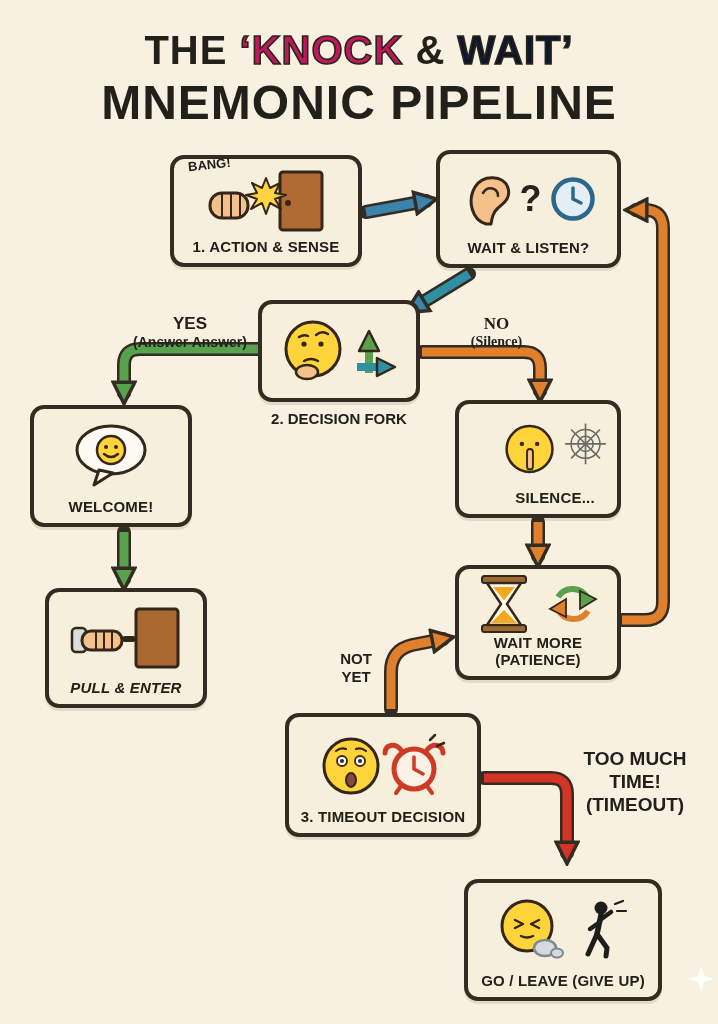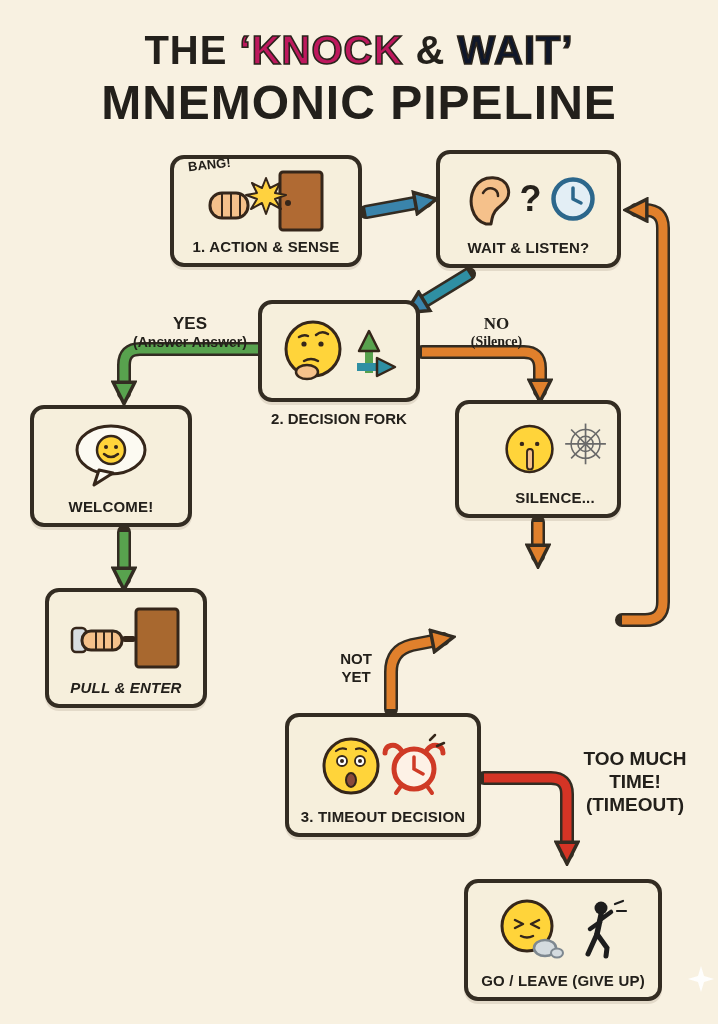--- a/index.html
+++ b/index.html
@@ -220,20 +220,41 @@
           <path d="M78 26 H126" stroke-width="2"></path>
           <path d="M85 9 L119 43 M119 9 L85 43" stroke-width="2"></path>
           <circle cx="102" cy="26" r="9" stroke-width="1.8"></circle>
           <circle cx="102" cy="26" r="17" stroke-width="1.8"></circle>
         </g>
       </svg>
     </div>
     <div class="box-label">SILENCE...</div>
   </div>
 
+  <div class="box" id="b-waitmore">
+    <div class="icon-row">
+      <svg width="124" height="58" viewBox="0 0 124 58">
+        <g>
+          <rect x="6" y="1" width="44" height="7" rx="2.5" fill="#9c6a33" stroke="#35261a" stroke-width="2"></rect>
+          <rect x="6" y="50" width="44" height="7" rx="2.5" fill="#9c6a33" stroke="#35261a" stroke-width="2"></rect>
+          <path d="M11 8 H45 L31 29 L45 50 H11 L25 29 Z" fill="#fff8e6" stroke="#35261a" stroke-width="2.5" stroke-linejoin="round"></path>
+          <path d="M17 12 H39 L28 25 Z" fill="#f5a81c"></path>
+          <path d="M15 48 H41 L28 35 Z" fill="#f5a81c"></path>
+        </g>
+        <g fill="none">
+          <path d="M82 22 A17 17 0 0 1 112 24" stroke="#58a24e" stroke-width="6"></path>
+          <path d="M104 16 L120 24 L104 34 Z" fill="#58a24e" stroke="#35261a" stroke-width="1.8"></path>
+          <path d="M112 36 A17 17 0 0 1 82 34" stroke="#e0802c" stroke-width="6"></path>
+          <path d="M90 42 L74 34 L90 24 Z" fill="#e0802c" stroke="#35261a" stroke-width="1.8"></path>
+        </g>
+      </svg>
+    </div>
+    <div class="box-label">WAIT MORE</div>
+    <div class="box-label">(PATIENCE)</div>
+  </div>
 
   <div class="box" id="b-timeout">
     <div class="icon-row">
       <svg width="132" height="66" viewBox="0 0 132 66">
         <g>
           <circle cx="34" cy="34" r="27" fill="#ffd43a" stroke="#35261a" stroke-width="3"></circle>
           <circle cx="25" cy="29" r="5" fill="#ffffff" stroke="#35261a" stroke-width="1.8"></circle>
           <circle cx="43" cy="29" r="5" fill="#ffffff" stroke="#35261a" stroke-width="1.8"></circle>
           <circle cx="25" cy="29" r="2" fill="#35261a"></circle>
           <circle cx="43" cy="29" r="2" fill="#35261a"></circle>

